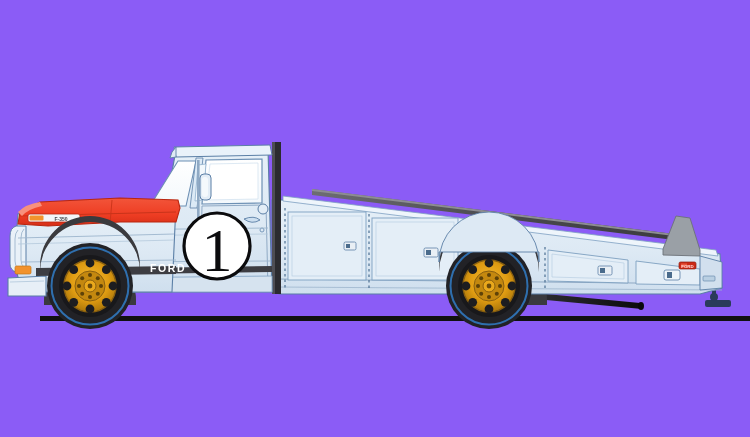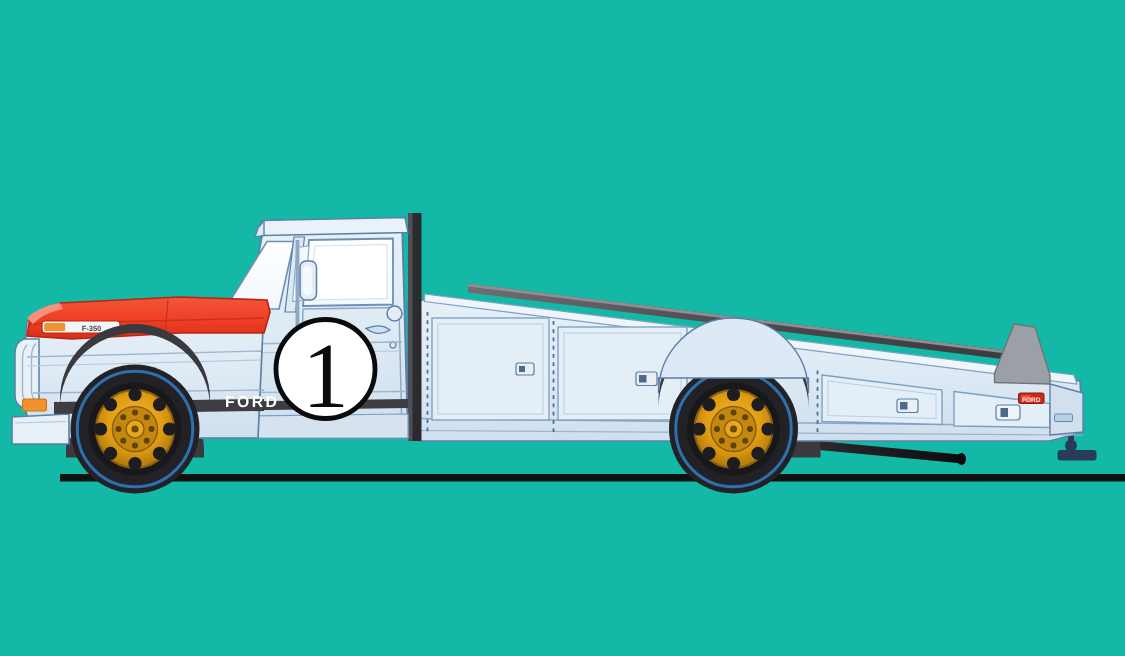--- a/index.html
+++ b/index.html
@@ -7,21 +7,21 @@
     padding: 0;
     background: #ffffff;
   }
   body {
     font-family: "Liberation Sans", sans-serif;
   }
   #stage {
     position: relative;
     width: 750px;
     height: 437px;
-    background: #14b8a6;
+    background: #8b5cf6;
     overflow: hidden;
   }
   #stage svg {
     display: block;
     width: 750px;
     height: 437px;
   }
   .cap {
     position: absolute;
     left: 0;

